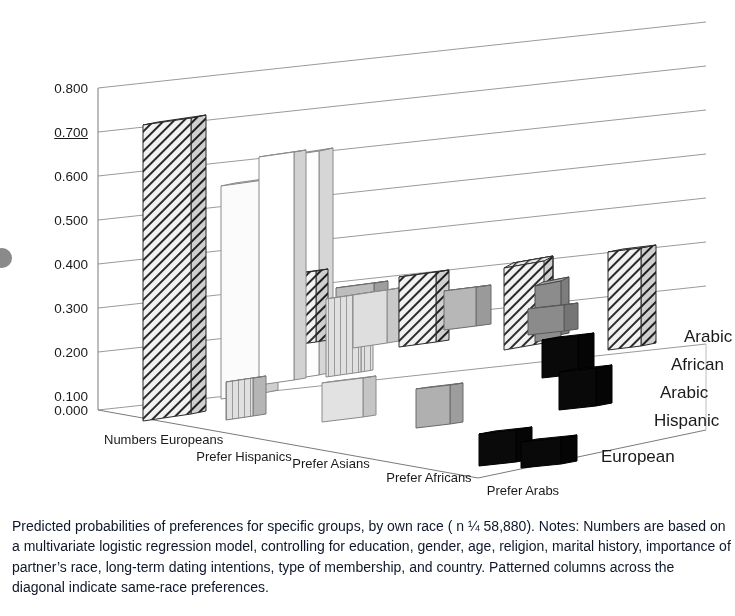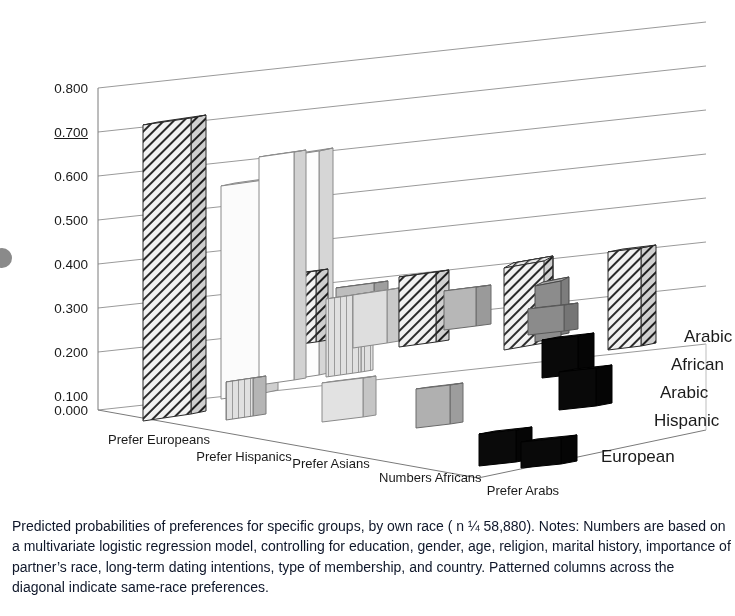--- a/index.html
+++ b/index.html
@@ -258,30 +258,30 @@
     <div class="ytick" style="left:12px; top:125px;text-decoration:underline;">0.700</div>
     <div class="ytick" style="left:12px; top:169px;">0.600</div>
     <div class="ytick" style="left:12px; top:213px;">0.500</div>
     <div class="ytick" style="left:12px; top:257px;">0.400</div>
     <div class="ytick" style="left:12px; top:301px;">0.300</div>
     <div class="ytick" style="left:12px; top:345px;">0.200</div>
     <div class="ytick" style="left:12px; top:389px;">0.100</div>
     <div class="ytick" style="left:12px; top:403px;">0.000</div>
 
     <div class="xlabel" style="left:88px;  top:432px; width:110px;">
-      <span>Prefer Europeans</span>
+      <span>Numbers Europeans</span>
     </div>
     <div class="xlabel" style="left:178px; top:449px; width:100px;">
       <span>Prefer Hispanics</span>
     </div>
     <div class="xlabel" style="left:260px; top:456px; width:110px;">
       <span>Prefer Asians</span>
     </div>
     <div class="xlabel" style="left:363px; top:470px; width:100px;">
-      <span>Numbers Africans</span>
+      <span>Prefer Africans</span>
     </div>
     <div class="xlabel" style="left:452px; top:483px; width:110px;">
       <span>Prefer Arabs</span>
     </div>
 
     <div class="zlabel" style="left:668px; top:327px;">Arabic</div>
     <div class="zlabel" style="left:655px; top:355px;">African</div>
     <div class="zlabel" style="left:644px; top:383px;">Arabic</div>
     <div class="zlabel" style="left:630px; top:411px;margin-left:8px;">Hispanic</div>
     <div class="zlabel" style="left:585px; top:447px;">European</div>

